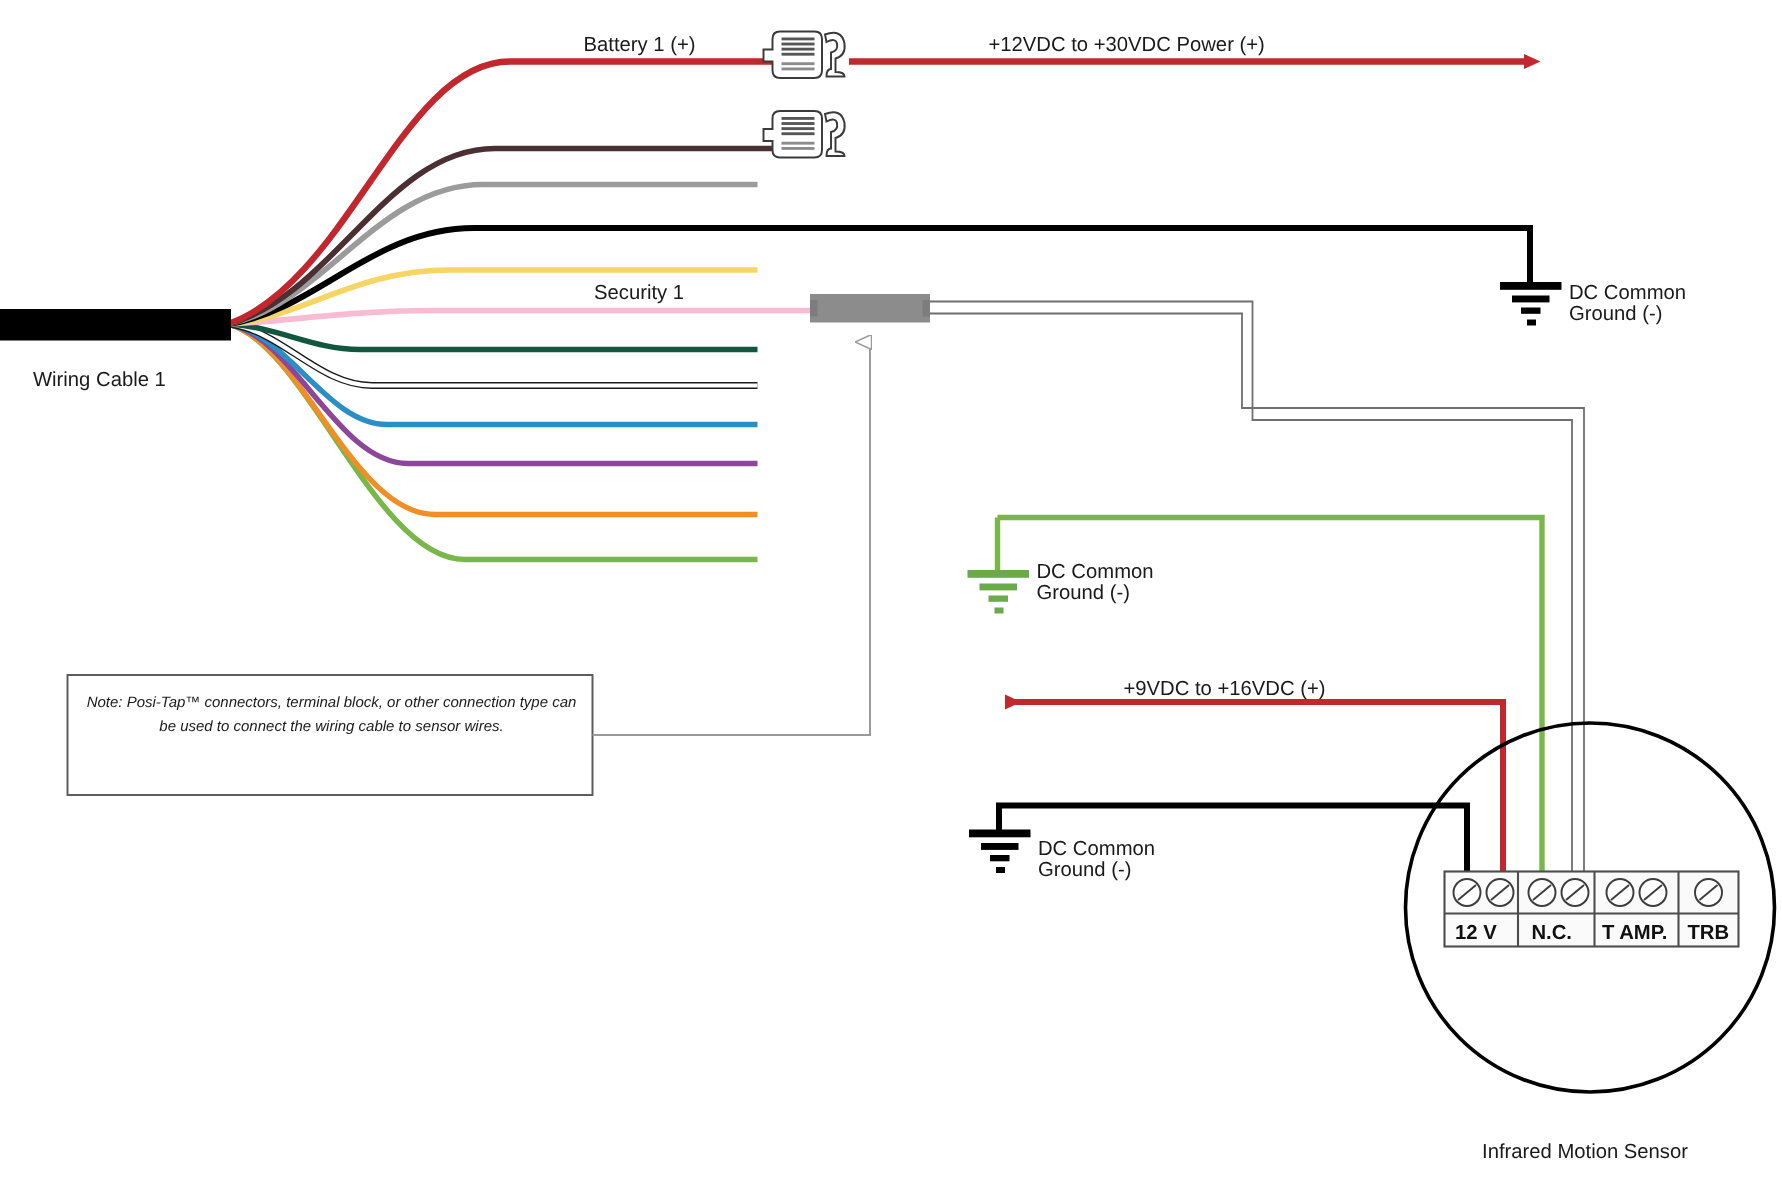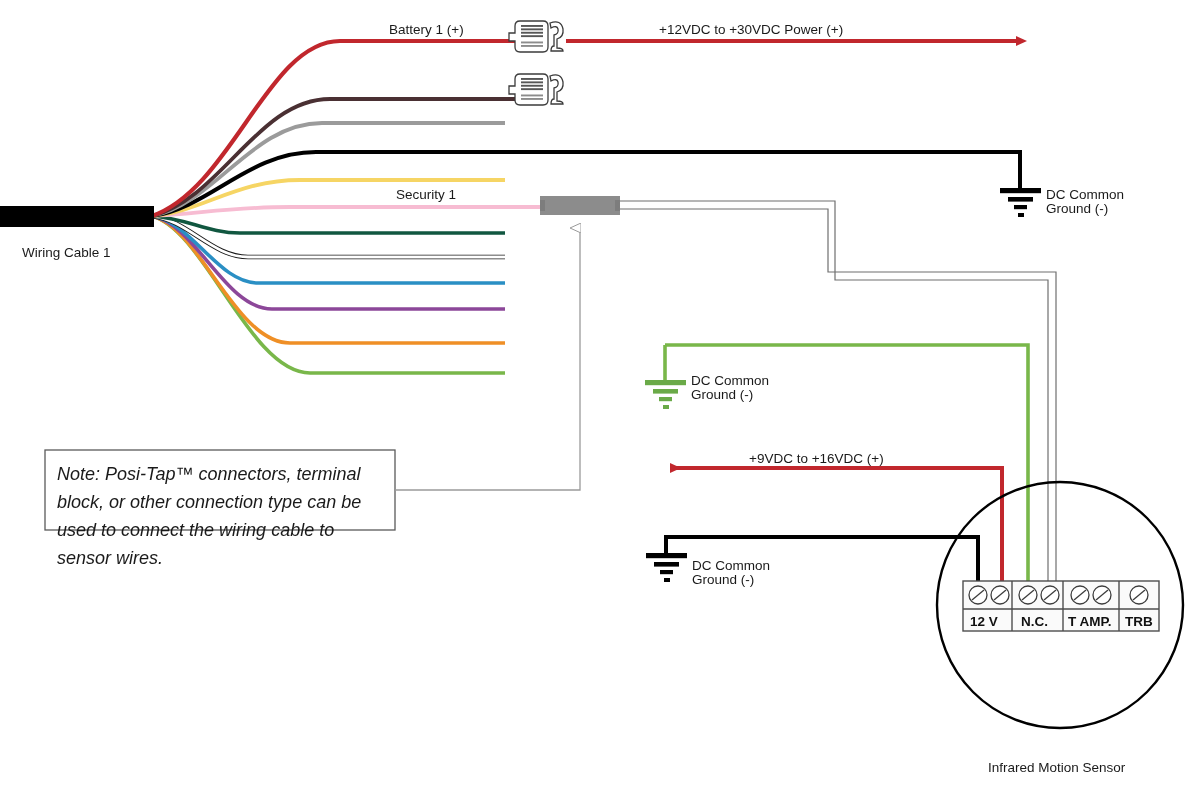--- a/index.html
+++ b/index.html
@@ -222,17 +222,17 @@
 
     <text class="lbl" x="692" y="570">DC Common</text>
     <text class="lbl" x="692" y="584">Ground (-)</text>
 
     <text class="term-label" x="970" y="626">12 V</text>
     <text class="term-label" x="1021" y="626">N.C.</text>
     <text class="term-label" x="1068" y="626">T AMP.</text>
     <text class="term-label" x="1125" y="626">TRB</text>
   </svg>
 
-  <div style="position:absolute; left:57px; top:461px; width:328px; font-size:18px;
+  <div style="position:absolute; left:57px; top:461px; width:328px; font-size:10px;
               font-style:italic; line-height:1.55; color:#1a1a1a;
-              font-family:'Liberation Sans', sans-serif;">Note: Posi-Tap™ connectors, terminal block, or other connection type can be used to connect the wiring cable to sensor wires.</div>
+              font-family:'Liberation Sans', sans-serif;text-align:center;">Note: Posi-Tap™ connectors, terminal block, or other connection type can be used to connect the wiring cable to sensor wires.</div>
 
 </div>
 
 </body></html>

